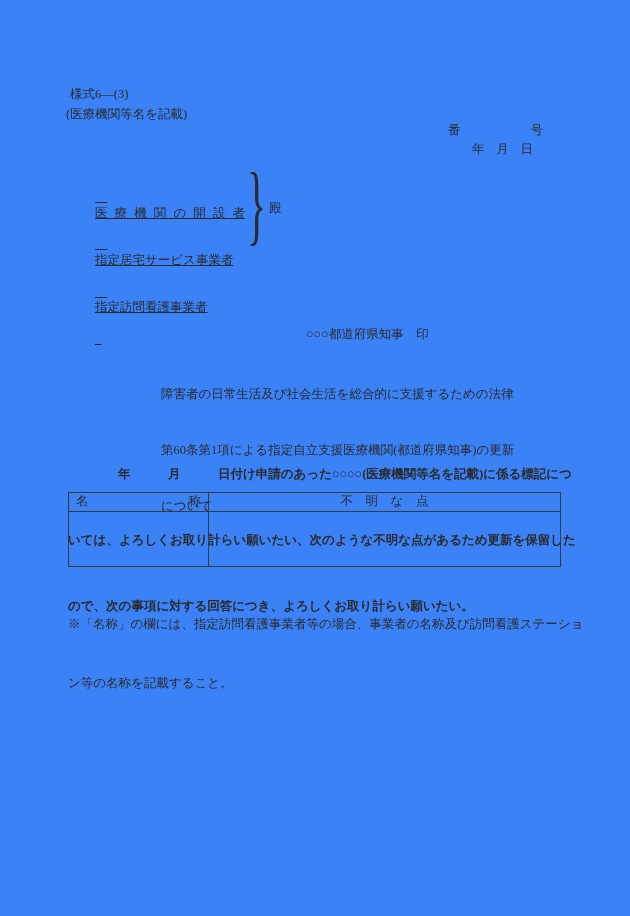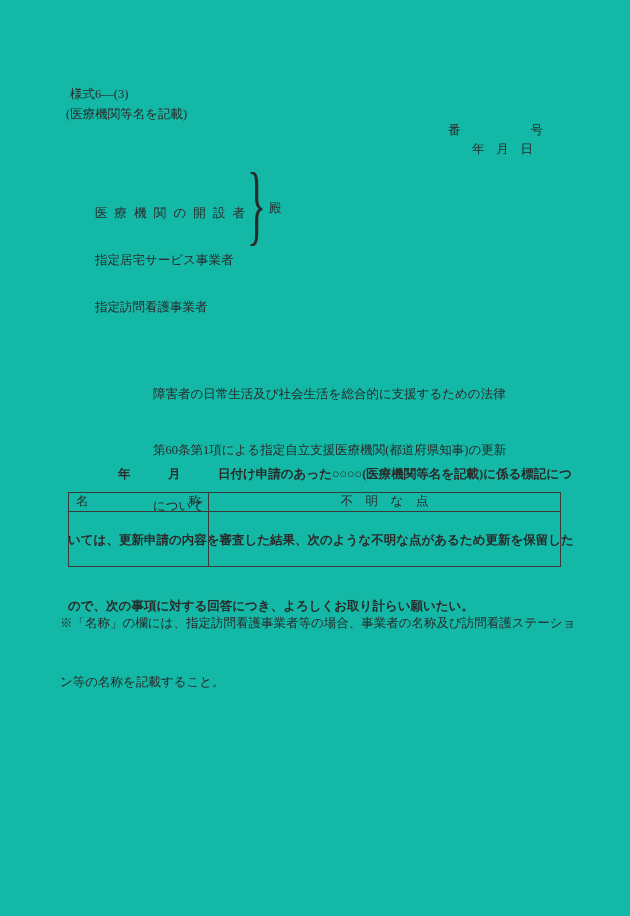--- a/index.html
+++ b/index.html
@@ -5,41 +5,41 @@
   html, body {
     margin: 0;
     padding: 0;
     background: #e8e8e8;
   }
   .page {
     position: relative;
     width: 630px;
     height: 916px;
     margin: 0 auto;
-    background: #14b8a6;
+    background: #3b82f6;
     color: #2a2a2a;
     font-family: "Liberation Serif", "DejaVu Serif", serif;
     font-size: 12.5px;
     overflow: hidden;
   }
   .abs { position: absolute; white-space: pre; }
 
   .form-number   { left: 70px;  top: 86px;  }
   .form-subtitle { left: 66px;  top: 106px; }
 
   .doc-number-line {
     left: 448px; top: 122px; width: 95px;
     display: flex; justify-content: space-between;
   }
   .date-line {
     left: 472px; top: 141px; width: 61px;
     display: flex; justify-content: space-between;
   }
 
-  .recipient-list { left: 95px; top: 174px; line-height: 15.8px; }
+  .recipient-list { left: 95px; top: 174px; line-height: 15.8px; text-decoration: underline; }
   .recipient-line-justify {
     width: 150px;
     text-align: justify;
     text-align-last: justify;
   }
   .brace-wrap {
     left: 247px; top: 171px; height: 68px; width: 18px;
     display: flex; align-items: center; overflow: visible;
   }
   .brace-glyph {
@@ -47,21 +47,21 @@
     line-height: 68px;
     font-weight: 300;
     transform: scaleX(0.45);
     transform-origin: left center;
     display: inline-block;
   }
   .honorific { left: 269px; top: 200px; }
 
   .sender-block { left: 306px; top: 279px; line-height: 22px; }
 
-  .subject-block { left: 153px; top: 348px; line-height: 18.6px; }
+  .subject-block { left: 161px; top: 348px; line-height: 18.6px; }
 
   .body-block { left: 68px; top: 419px; line-height: 22px; width: 500px; font-weight: bold; }
 
   .inquiry-table {
     position: absolute;
     left: 68px; top: 492px;
     width: 490px;
     border-collapse: collapse;
     table-layout: fixed;
     font-size: 12.5px;
@@ -77,21 +77,21 @@
   .col-name { width: 139px; }
   .col-unclear { width: 351px; margin-top: 13px; }
   .head-row th { height: 18px; }
   .body-row td { height: 54px; }
   .name-header-inner {
     display: flex; justify-content: space-between;
     padding: 0 7px;
   }
   .unclear-header-inner { text-align: center; }
 
-  .footnote-block { left: 60px; top: 576px; line-height: 19.5px; font-family: Liberation Mono, monospace; }
+  .footnote-block { left: 68px; top: 576px; line-height: 19.5px; }
 </style>
 </head>
 <body>
 
 <div class="page">
 
   <div class="abs form-number">様式6―(3)</div>
   <div class="abs form-subtitle">(医療機関等名を記載)</div>
 
   <div class="abs doc-number-line">
@@ -110,31 +110,32 @@
     <div>指定居宅サービス事業者</div>
     <div>指定訪問看護事業者</div>
   </div>
 
   <div class="abs brace-wrap">
     <span class="brace-glyph">}</span>
   </div>
   <div class="abs honorific">殿</div>
 
   <div class="abs sender-block">
+    <div>○○○都道府県知事　印</div>
   </div>
 
   <div class="abs subject-block">
     <div>障害者の日常生活及び社会生活を総合的に支援するための法律</div>
     <div>第60条第1項による指定自立支援医療機関(都道府県知事)の更新</div>
     <div>について</div>
   </div>
 
   <div class="abs body-block">
     <div>　　　　年　　　月　　　日付け申請のあった○○○○(医療機関等名を記載)に係る標記につ</div>
-    <div>いては、更新申請の内容を審査した結果、次のような不明な点があるため更新を保留した</div>
+    <div>いては、よろしくお取り計らい願いたい、次のような不明な点があるため更新を保留した</div>
     <div>ので、次の事項に対する回答につき、よろしくお取り計らい願いたい。</div>
   </div>
 
   <table class="inquiry-table">
     <tbody>
         <tr class="head-row">
       <th class="col-name">
         <div class="name-header-inner">
           <span>名</span>
           <span>称</span>

